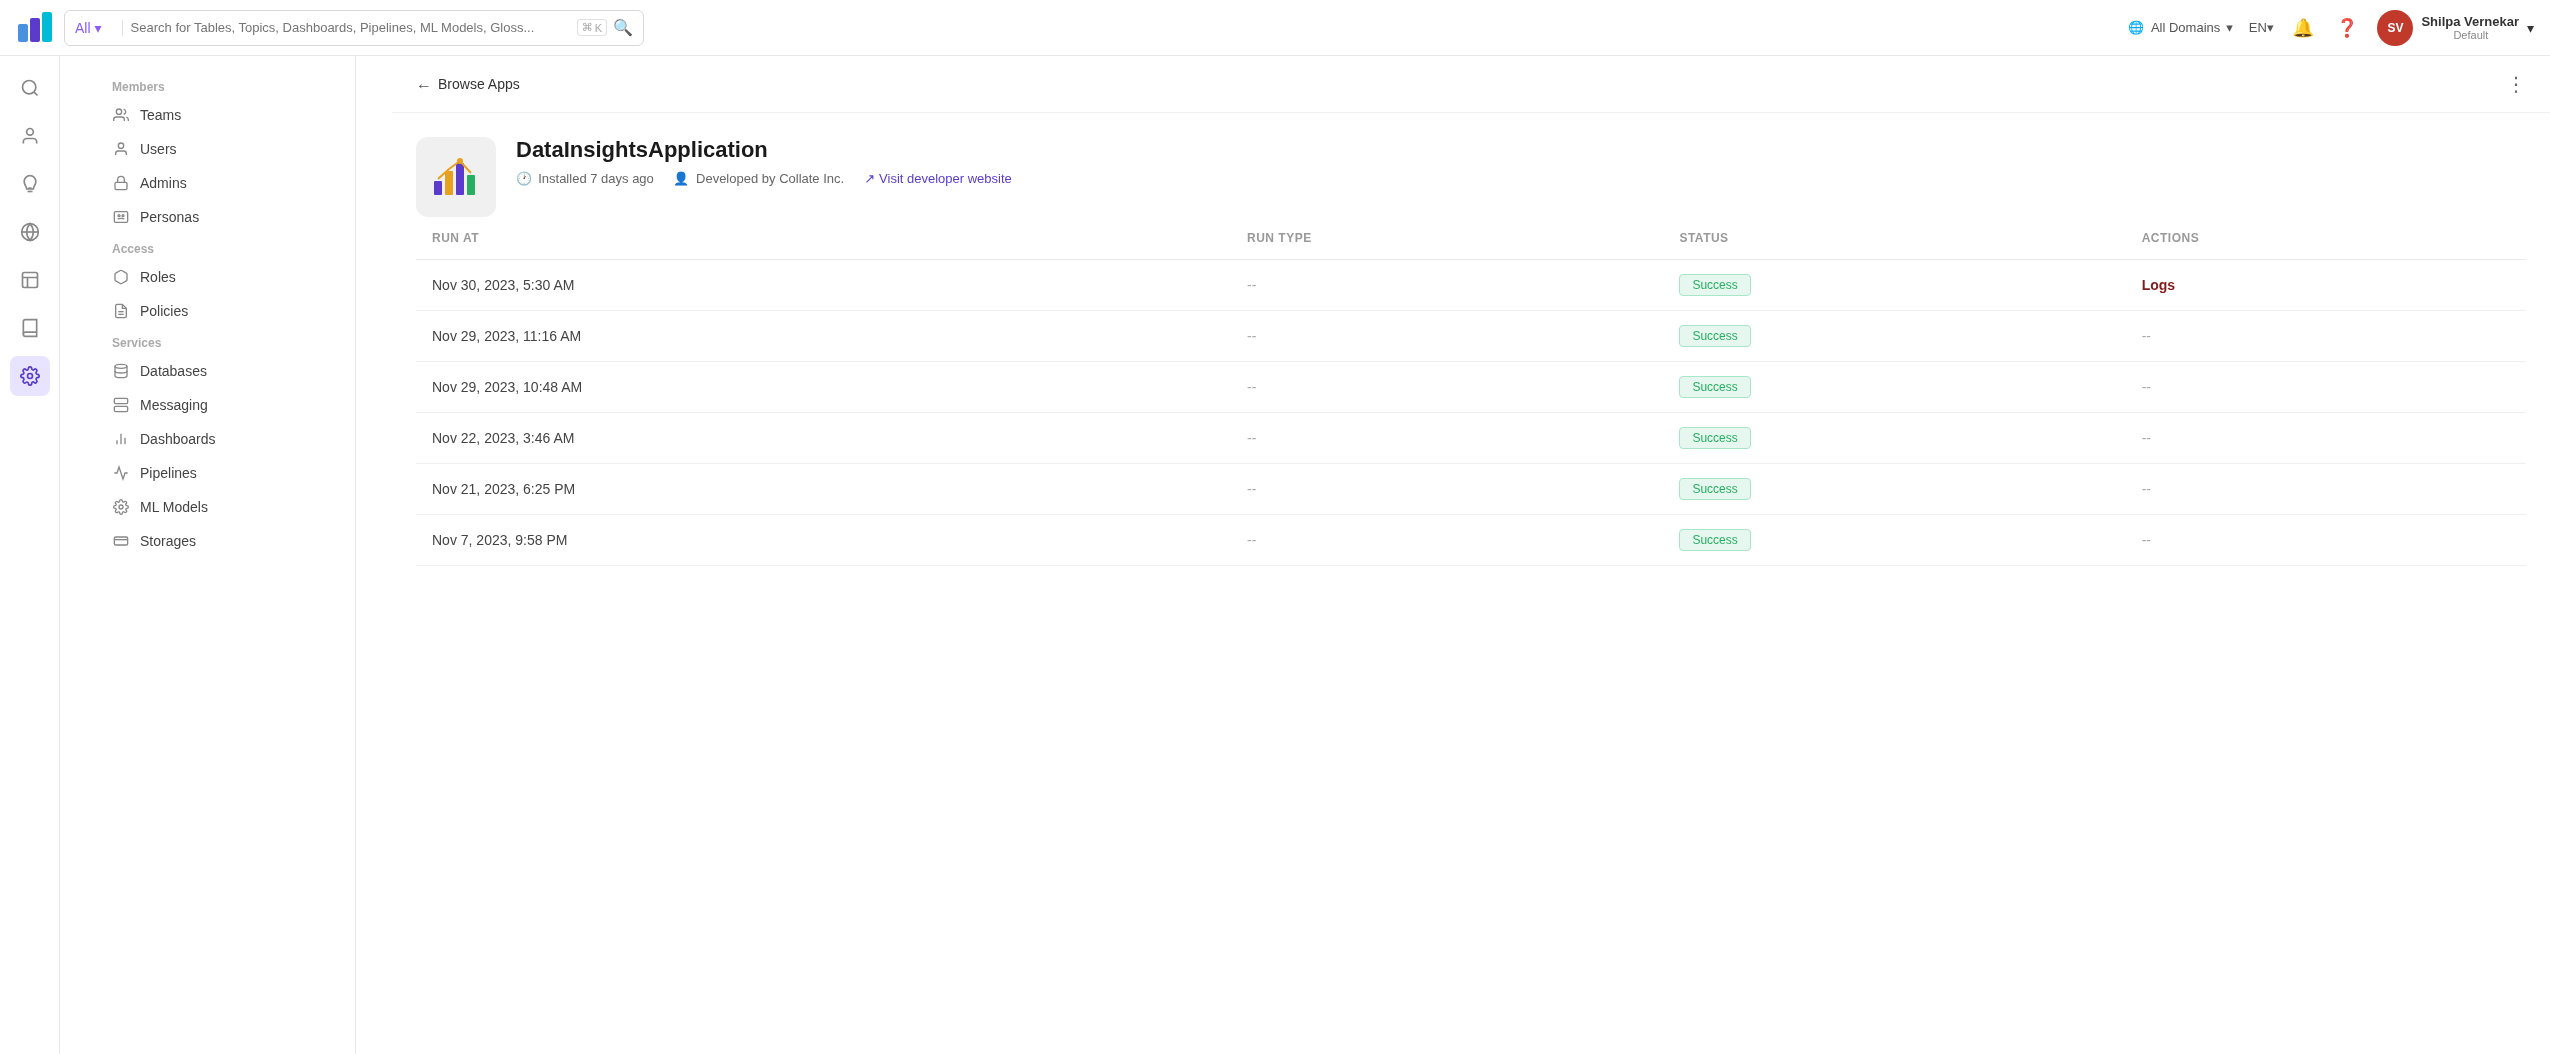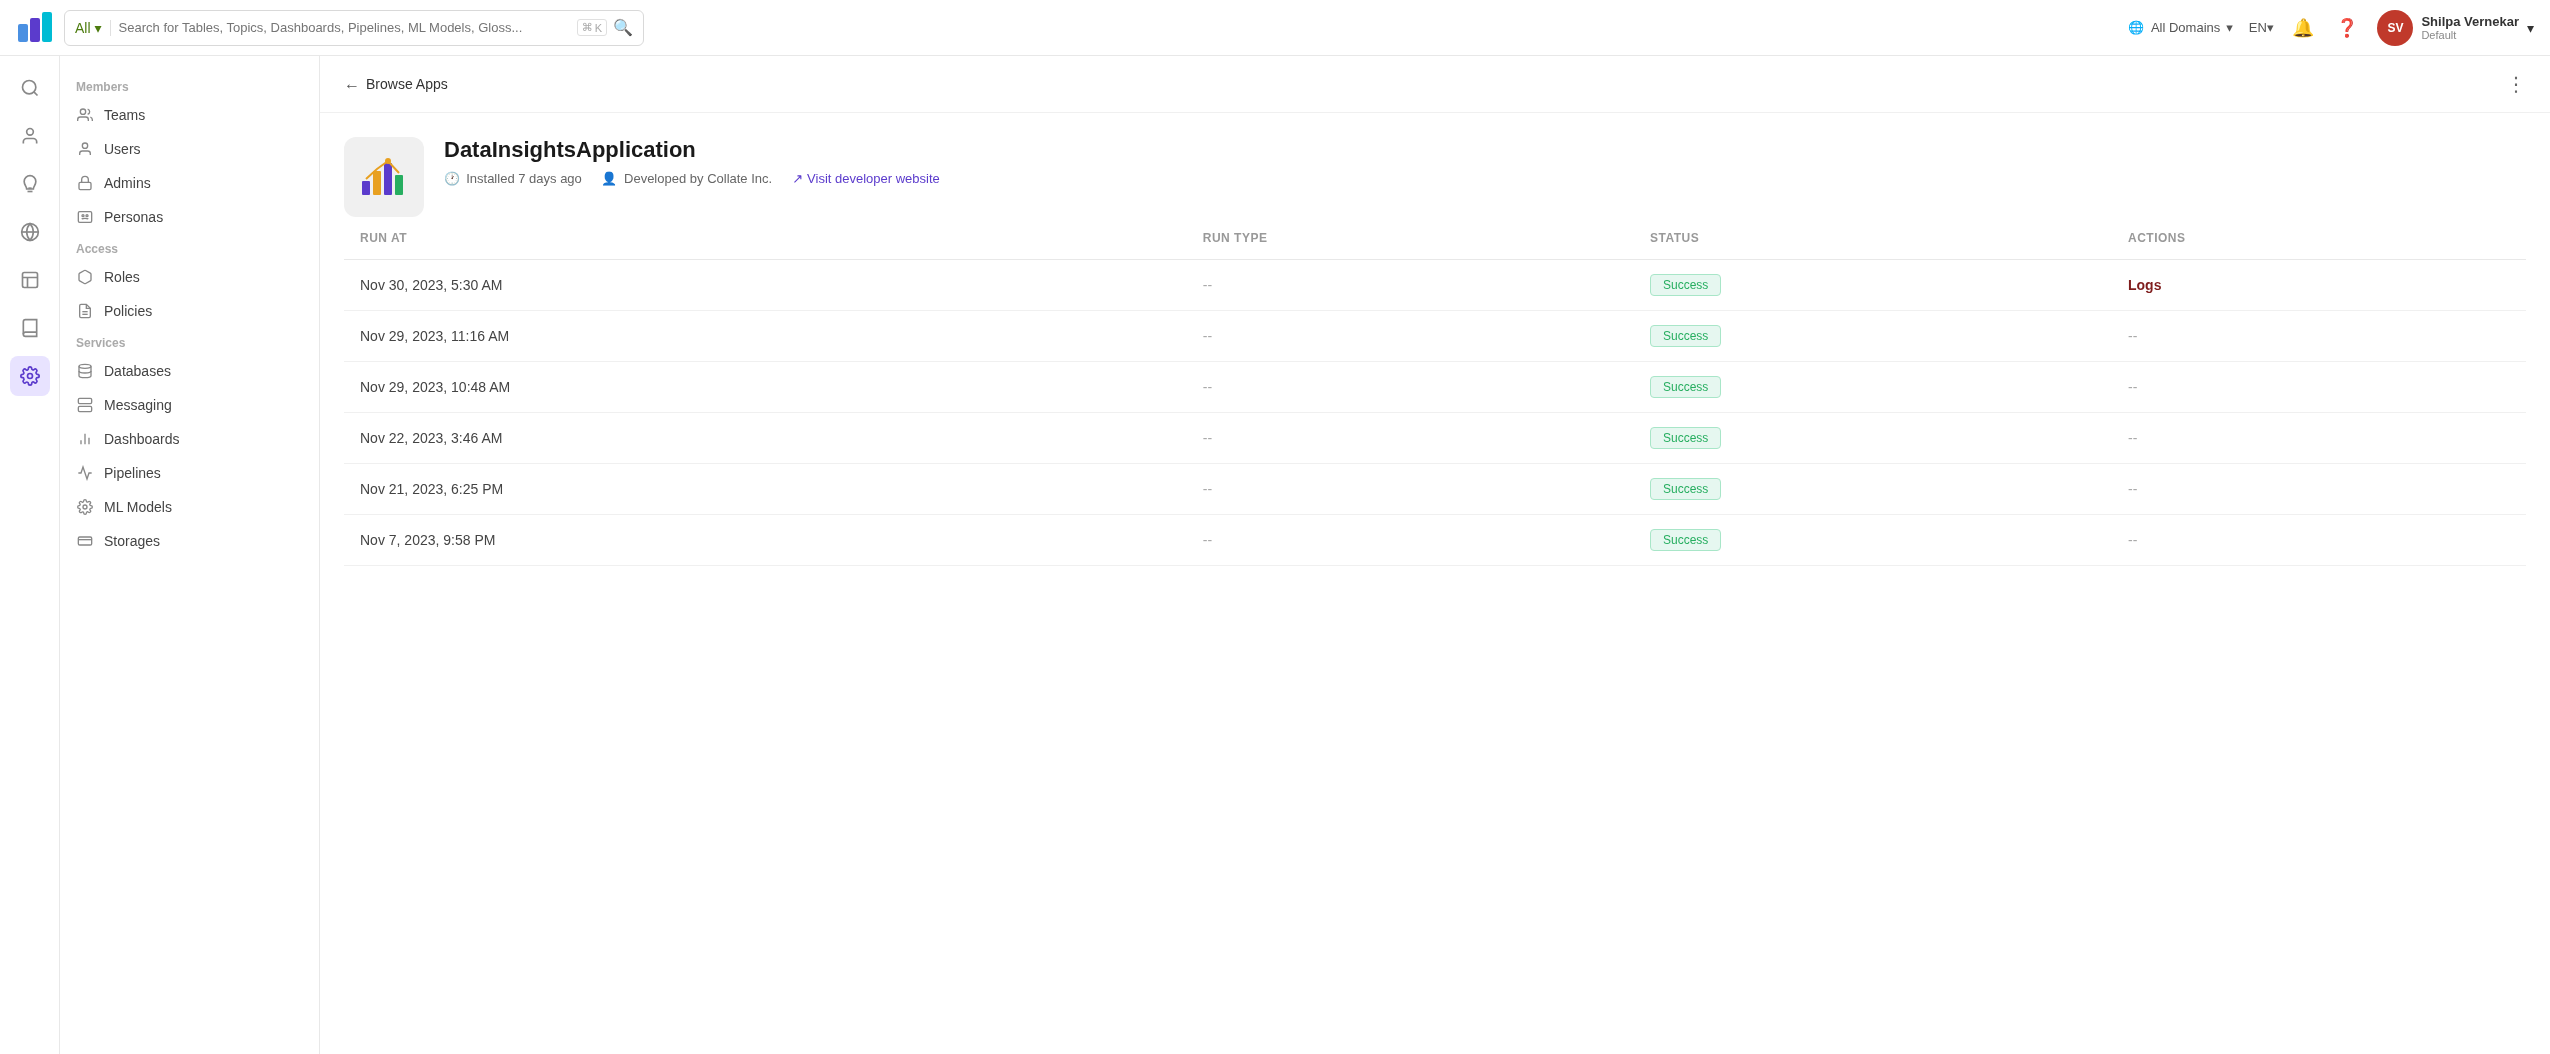--- a/index.html
+++ b/index.html
@@ -9,40 +9,40 @@
     .top-nav {
       display: flex; align-items: center; height: 56px;
       border-bottom: 1px solid #e8e8e8; padding: 0 16px; gap: 12px; background: #fff;
     }
     .logo { width: 36px; height: 36px; flex-shrink: 0; }
     .search-bar {
       display: flex; align-items: center; border: 1px solid #d9d9d9; border-radius: 6px;
       padding: 0 10px; height: 36px; flex: 1; max-width: 580px; gap: 6px; background: #fff;
     }
     .search-type-select {
-      display: flex; align-items: center; gap: 4px; color: #4d7c0f; cursor: pointer;
-      border-right: 1px solid #e0e0e0; padding-right: 8px; margin-right: 2px;
+      display: flex; align-items: center; gap: 4px; color: #8b5cf6; cursor: pointer;
+      border-right: 1px solid #e0e0e0; padding-right: 20px; margin-right: 2px;
     }
     .search-input { border: none; outline: none; flex: 1; font-size: 13px; color: #8b5cf6; background: transparent; }
     .search-shortcut {
       display: flex; align-items: center; gap: 2px; color: #aaa; font-size: 11px;
       border: 1px solid #e0e0e0; border-radius: 3px; padding: 1px 4px;
     }
     .nav-right { display: flex; align-items: center; gap: 16px; margin-left: auto; }
     .domain-selector { display: flex; align-items: center; gap: 6px; cursor: pointer; color: #555; font-size: 13px; }
     .lang-selector { display: flex; align-items: center; gap: 0; cursor: pointer; color: #555; font-size: 13px; }
     .nav-icon { width: 28px; height: 28px; display: flex; align-items: center; justify-content: center; cursor: pointer; color: #555; font-size: 18px; }
     .user-profile { display: flex; align-items: center; gap: 8px; cursor: pointer; }
     .avatar { width: 36px; height: 36px; border-radius: 50%; background: #c0392b; display: flex; align-items: center; justify-content: center; color: #fff; font-size: 13px; font-weight: 600; overflow: hidden; }
     .user-info { display: flex; flex-direction: column; }
     .user-name { font-size: 13px; font-weight: 600; color: #333; }
-    .user-role { font-size: 11px; color: #888; }
-
-    
-    .main-layout { display: flex; height: calc(100vh - 56px); }
+    .user-role { font-size: 11px; color: #888; margin-left: 32px; }
+
+    
+    .main-layout { display: flex; height: calc(100vh - 56px); gap: 36px; }
 
     
     .sidebar-icons {
       width: 60px; background: #fff; border-right: 1px solid #e8e8e8;
       display: flex; flex-direction: column; align-items: center; padding: 12px 0; gap: 8px;
     }
     .sidebar-icon-btn {
       width: 40px; height: 40px; border-radius: 8px; display: flex; align-items: center;
       justify-content: center; cursor: pointer; color: #888; font-size: 18px;
       transition: background 0.15s;

